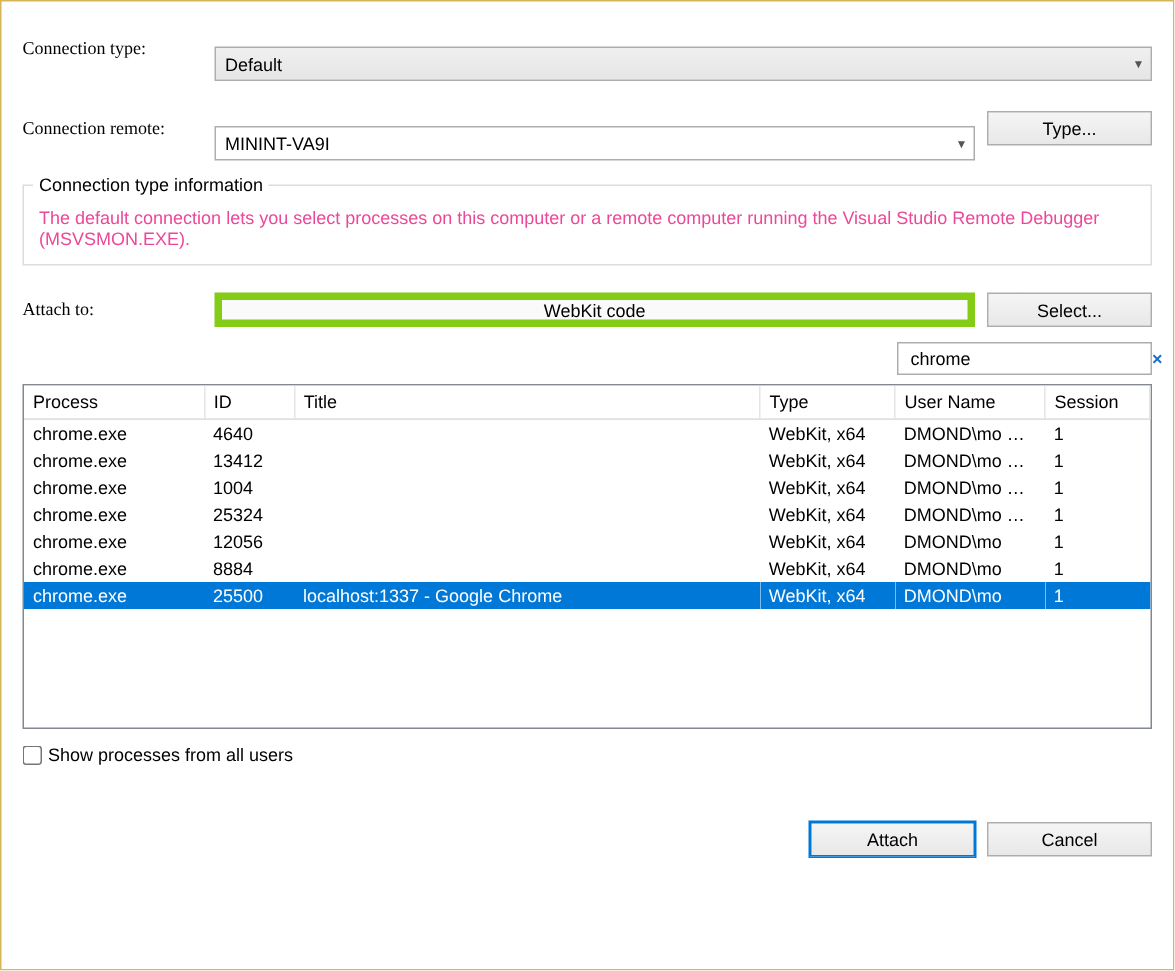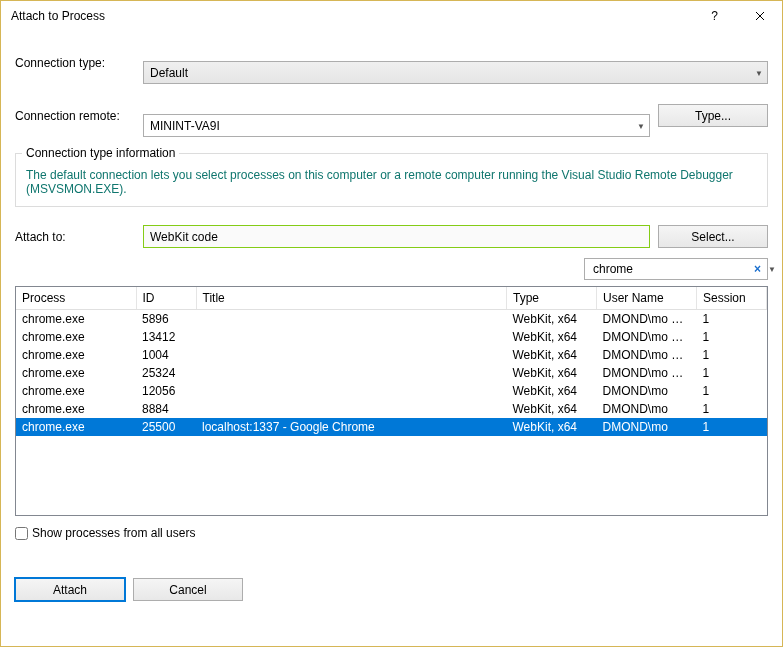--- a/index.html
+++ b/index.html
@@ -3,65 +3,54 @@
 <meta charset="utf-8">
 <style>
 * { box-sizing: border-box; font-family: "Segoe UI", Tahoma, sans-serif; font-size: 12px; }
 body { margin: 0; background: #fff; }
 .window { width: 783px; height: 647px; border: 1px solid #d6b656; display: flex; flex-direction: column; background: #fff; }
 .titlebar { height: 30px; display: flex; align-items: center; padding: 0 0 0 10px; }
 .titlebar .title { flex: 1; }
 .titlebar .btn { width: 45px; height: 30px; display: flex; align-items: center; justify-content: center; }
 .content { flex: 1; padding: 10px 14px 14px 14px; display: flex; flex-direction: column; gap: 10px; }
 .row { display: flex; align-items: center; gap: 8px; }
-.row .label { width: 120px; }
+.row .label { width: 120px; font-family: Liberation Serif, serif; }
 .combo { flex: 1; border: 1px solid #adadad; background: linear-gradient(#f0f0f0,#e5e5e5); height: 23px; display: flex; align-items: center; padding: 0 6px; position: relative; margin-top: 20px; }
 .combo .arrow { position: absolute; right: 4px; top: 50%; transform: translateY(-50%); font-size: 8px; color: #555; }
 .combo.white { background: #fff; }
 .btn-std { width: 110px; height: 23px; border: 1px solid #adadad; background: linear-gradient(#f5f5f5,#e8e8e8); display: flex; align-items: center; justify-content: center; cursor: pointer; }
 .group { border: 1px solid #dcdcdc; margin-top: 6px; }
 .group .legend { position: relative; top: -8px; left: 6px; background: #fff; padding: 0 4px; display: inline-block; }
-.group .body { padding: 0 10px 10px 10px; color: #0f766e; }
-.readonly { flex: 1; border: 1px solid #84cc16; background: #fafafa; height: 23px; display: flex; align-items: center; padding: 0 6px; }
+.group .body { padding: 0 10px 10px 10px; color: #ec4899; }
+.readonly { flex: 1; border: 5px solid #84cc16; background: #fafafa; height: 23px; display: flex; align-items: center; padding: 0 6px; justify-content: center; }
 .fs-ap { border: none; padding: 0; margin: 0; }
 .fs-ap .legend2 { margin-bottom: 6px; display: block; }
 .filter-row { display: flex; justify-content: flex-end; margin-bottom: 6px; }
-.filter { width: 184px; height: 22px; border: 1px solid #adadad; display: flex; align-items: center; padding: 0 2px 0 6px; background: #fff; }
+.filter { width: 170px; height: 22px; border: 1px solid #adadad; display: flex; align-items: center; padding: 0 2px 0 6px; background: #fff; }
 .filter input { border: none; outline: none; flex: 1; font-size: 12px; }
 .filter .x { color: #1a6fce; padding: 0 4px; cursor: pointer; font-weight: bold; }
 .filter .dd { font-size: 8px; color: #555; padding: 0 3px; cursor: pointer; }
 .grid { border: 1px solid #828790; background: #fff; height: 230px; overflow: auto; }
 table { width: 100%; border-collapse: collapse; table-layout: fixed; }
 thead th { text-align: left; font-weight: normal; padding: 4px 6px; border-bottom: 1px solid #e0e0e0; border-right: 1px solid #e5e5e5; background: #fff; margin-top: 41px; }
 tbody td { padding: 2px 6px; white-space: nowrap; overflow: hidden; text-overflow: ellipsis; }
 tbody tr.selected td { background: #0078d7; color: #fff; }
-.below-grid { display: flex; align-items: flex-start; margin-top: 10px; flex-direction: column; }
+.below-grid { display: flex; align-items: flex-end; margin-top: 10px; }
 .checkbox { display: flex; align-items: center; gap: 4px; }
 .checkbox input { margin: 0; }
 .spacer { flex: 1; }
-.footer { display: flex; gap: 8px; padding-top: 28px; }
+.footer { display: flex; justify-content: flex-end; gap: 8px; padding-top: 28px; }
 .btn-primary { border: 1px solid #0078d7; outline: 1px solid #0078d7; }
 svg { display: block; }
 </style>
 </head>
 <body>
 
 <div class="window">
 
-  <div class="titlebar">
-    <span class="title">Attach to Process</span>
-    <div class="btn">
-        <span>?</span>
-      </div>
-    <div class="btn close">
-      <svg width="10" height="10" viewBox="0 0 10 10">
-          <path d="M1 1 L9 9 M9 1 L1 9" stroke="currentColor" stroke-width="1"></path>
-        </svg>
-    </div>
-  </div>
 
   <div class="content">
 
     <div class="row">
       <span class="label">Connection type:</span>
       <div class="combo">
         <span>Default</span>
         <span class="arrow">▼</span>
       </div>
     </div>
@@ -118,21 +107,21 @@
               <th>ID</th>
               <th>Title</th>
               <th>Type</th>
               <th>User Name</th>
               <th>Session</th>
             </tr>
           </thead>
           <tbody id="proc-body">
               <tr>
                 <td>chrome.exe</td>
-                <td>5896</td>
+                <td>4640</td>
                 <td></td>
                 <td>WebKit, x64</td>
                 <td>DMOND\mo …</td>
                 <td>1</td>
               </tr>
               <tr>
                 <td>chrome.exe</td>
                 <td>13412</td>
                 <td></td>
                 <td>WebKit, x64</td>

